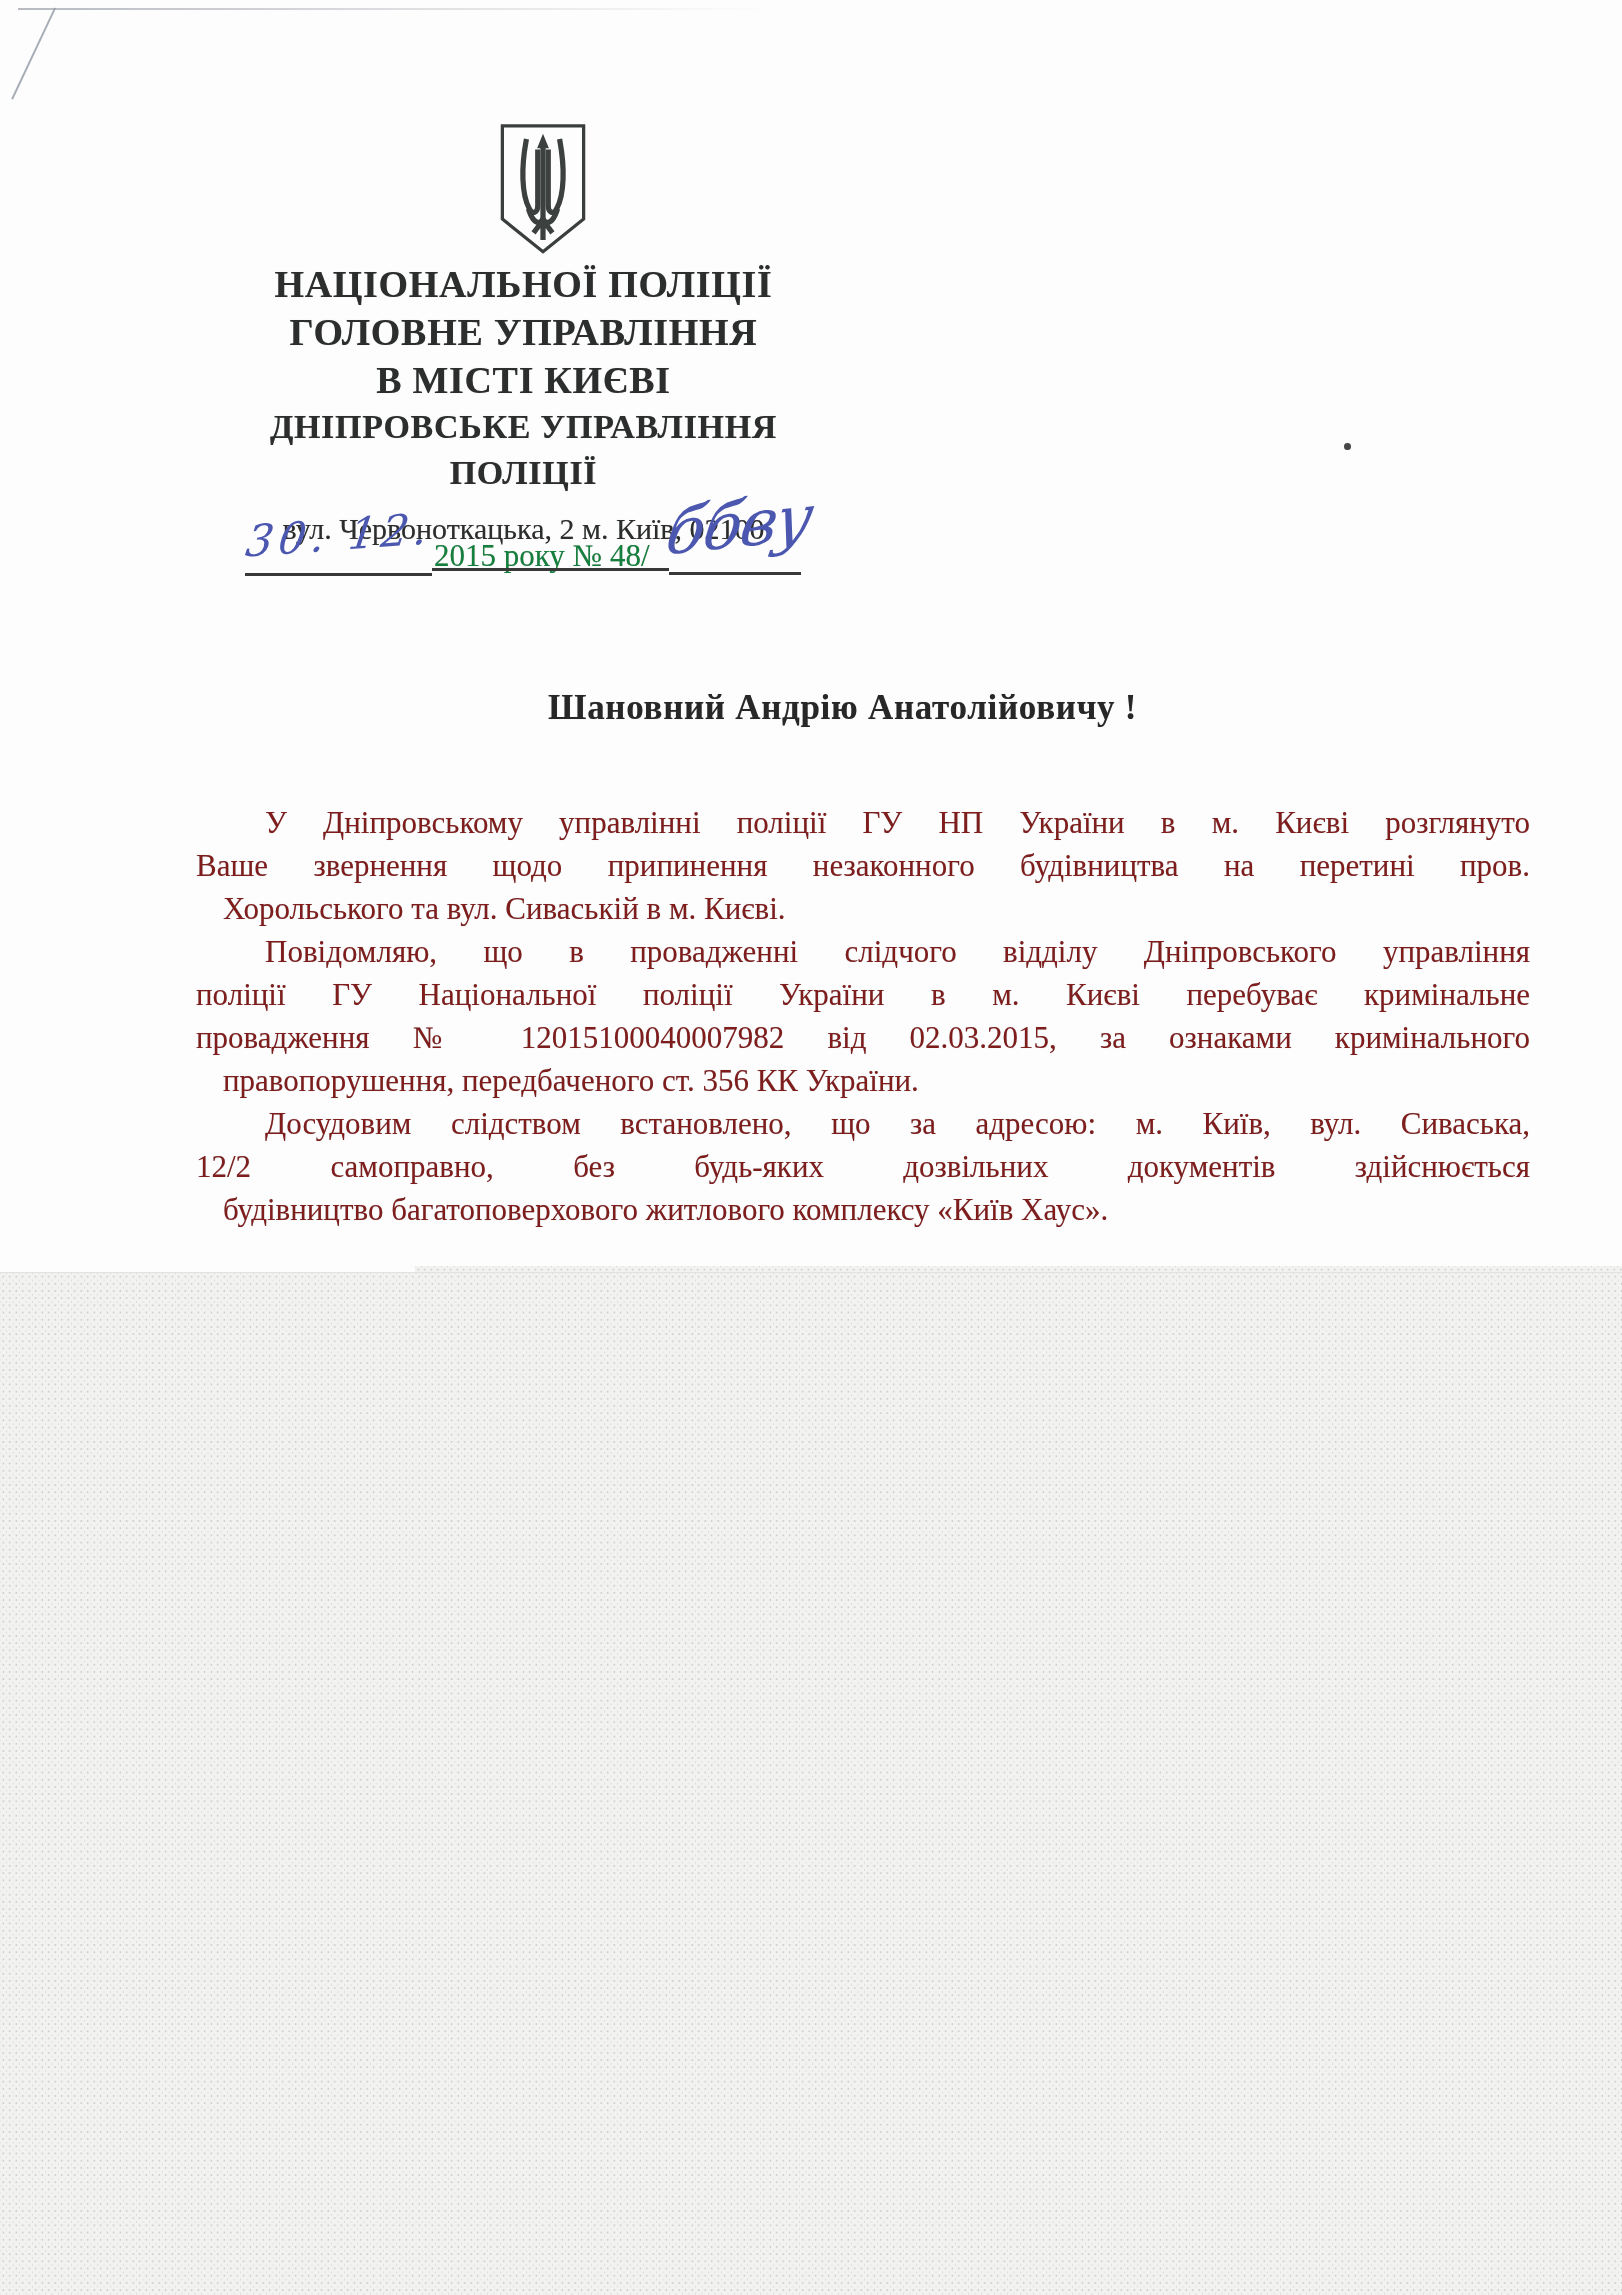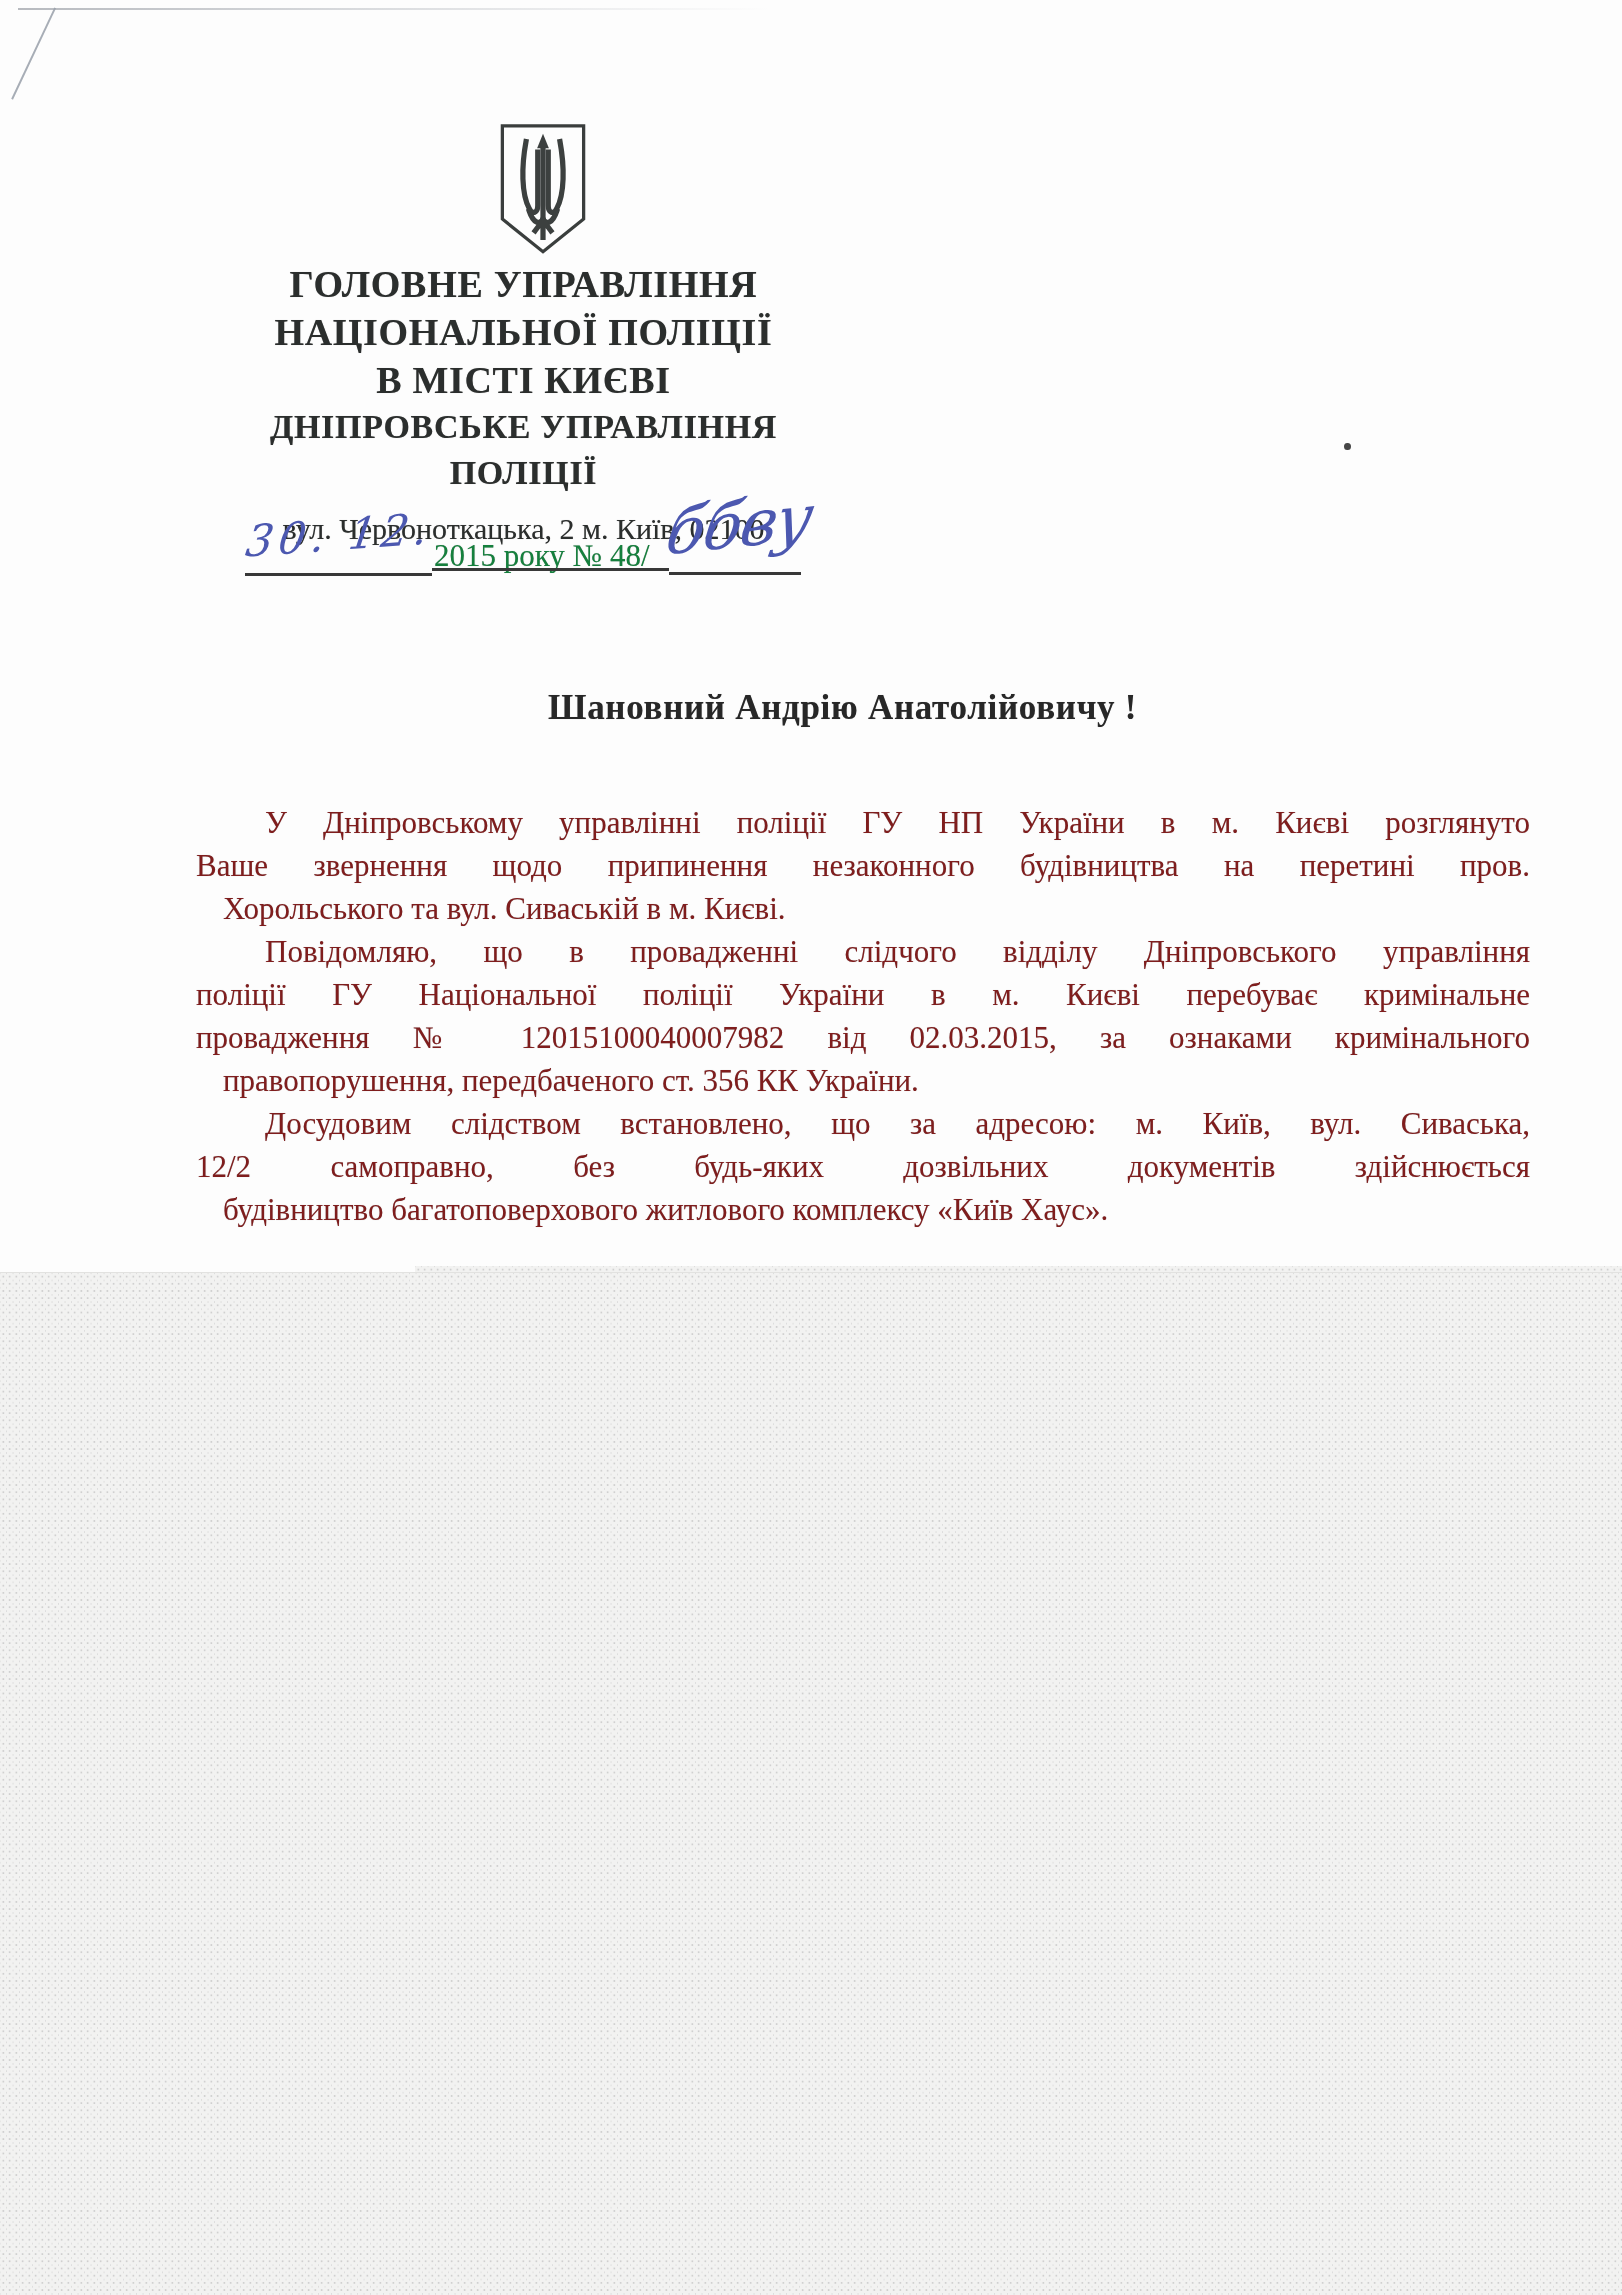--- a/index.html
+++ b/index.html
@@ -93,22 +93,22 @@
       <path d="M47 30 C40 68 40 110 52 132 C57 142 65 139 65 127 L65 46"></path>
       <path d="M99 30 C106 68 106 110 94 132 C89 142 81 139 81 127 L81 46"></path>
       <path d="M73 36 L73 150"></path>
       <path d="M52 136 C58 154 68 158 73 148 C78 158 88 154 94 136"></path>
       <path d="M73 150 L61 166 M73 150 L85 166 M73 150 L73 176"></path>
     </g>
     <path d="M73 18 L64 40 H82 Z" fill="#3c403f"></path>
   </svg>
 
   <div class="letterhead">
+    <div class="lh-big">НАЦІОНАЛЬНОЇ ПОЛІЦІЇ</div>
     <div class="lh-big">ГОЛОВНЕ УПРАВЛІННЯ</div>
-    <div class="lh-big">НАЦІОНАЛЬНОЇ ПОЛІЦІЇ</div>
     <div class="lh-big">В МІСТІ КИЄВІ</div>
     <div class="lh-mid">ДНІПРОВСЬКЕ УПРАВЛІННЯ</div>
     <div class="lh-mid">ПОЛІЦІЇ</div>
     <div class="lh-address">вул. Червоноткацька, 2 м. Київ, 02100</div>
   </div>
 
   <span class="ink ink-date">30. 12.</span>
   <span class="ref-printed">2015 року № 48/</span>
   <span class="ink ink-number">ббву</span>
   <div class="ul ul-a"></div>

